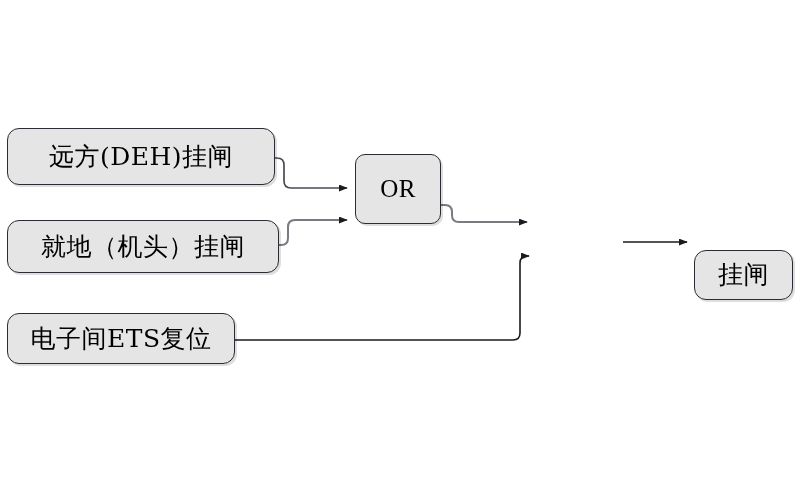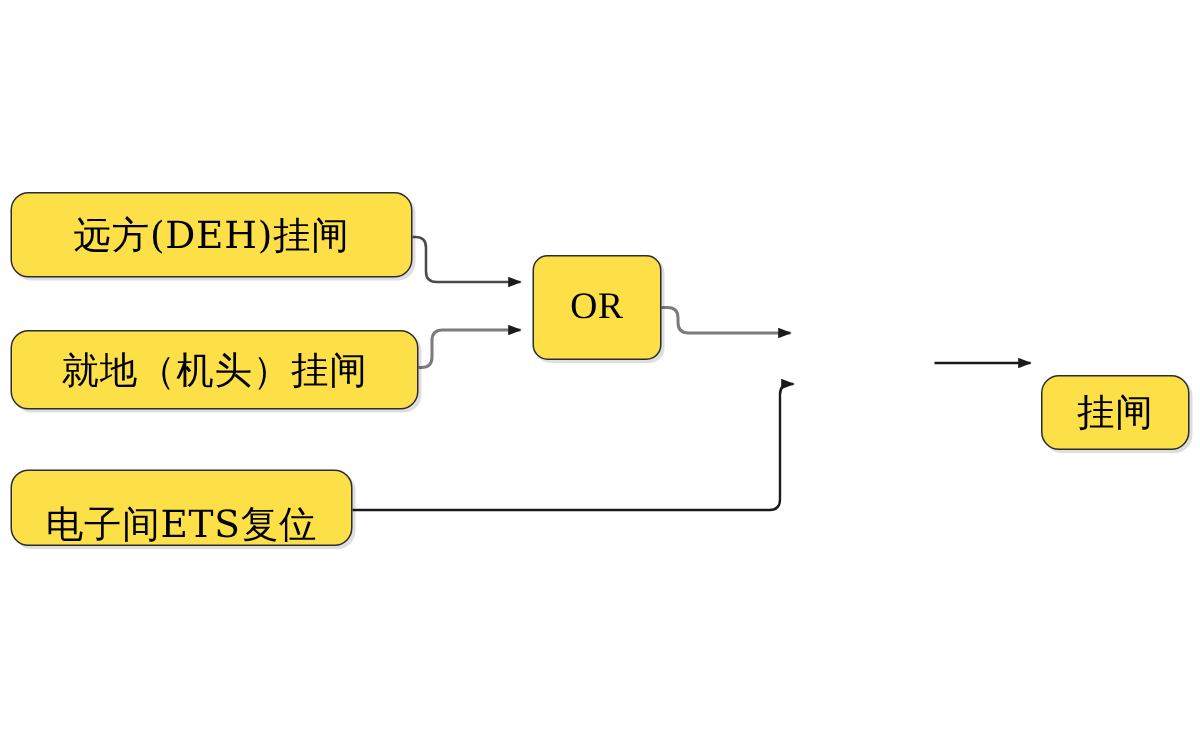--- a/index.html
+++ b/index.html
@@ -26,21 +26,21 @@
     left: 0;
     top: 0;
     width: 800px;
     height: 500px;
     pointer-events: none;
   }
   .node {
     position: absolute;
     box-sizing: border-box;
     border: 1.4px solid #2b2b33;
-    background: #fde047;
+    background: #e5e5e5;
     display: flex;
     align-items: center;
     justify-content: center;
     text-align: center;
     color: #000000;
     line-height: 1.1;
     box-shadow: 2px 2px 0 rgba(0,0,0,0.13);
   }
   .node-input {
     border-radius: 12px;
@@ -61,22 +61,22 @@
     letter-spacing: 0.5px;
   }
   .label-gate {
     font-family: "Liberation Serif", "DejaVu Serif", serif;
     font-size: 25px;
     white-space: nowrap;
   }
   
   #box-deh      { left: 7px;   top: 128px; width: 268px; height: 57px; }
   #box-local    { left: 7px;   top: 220px; width: 272px; height: 53px; }
-  #box-ets      { left: 7px;   top: 313px; width: 228px; height: 51px; align-items: flex-end; }
-  #gate-or      { left: 355px; top: 170px; width: 86px;  height: 70px; }
+  #box-ets      { left: 7px;   top: 313px; width: 228px; height: 51px; }
+  #gate-or      { left: 355px; top: 154px; width: 86px;  height: 70px; }
   #gate-and     { left: 535px; top: 207px; width: 88px;  height: 69px; }
   #box-out      { left: 694px; top: 218px; width: 99px;  height: 50px; }
 </style>
 </head>
 <body>
 
 <div id="diagram-root">
 
   <svg class="wires" viewBox="0 0 800 500" width="800" height="500">
     <defs>

